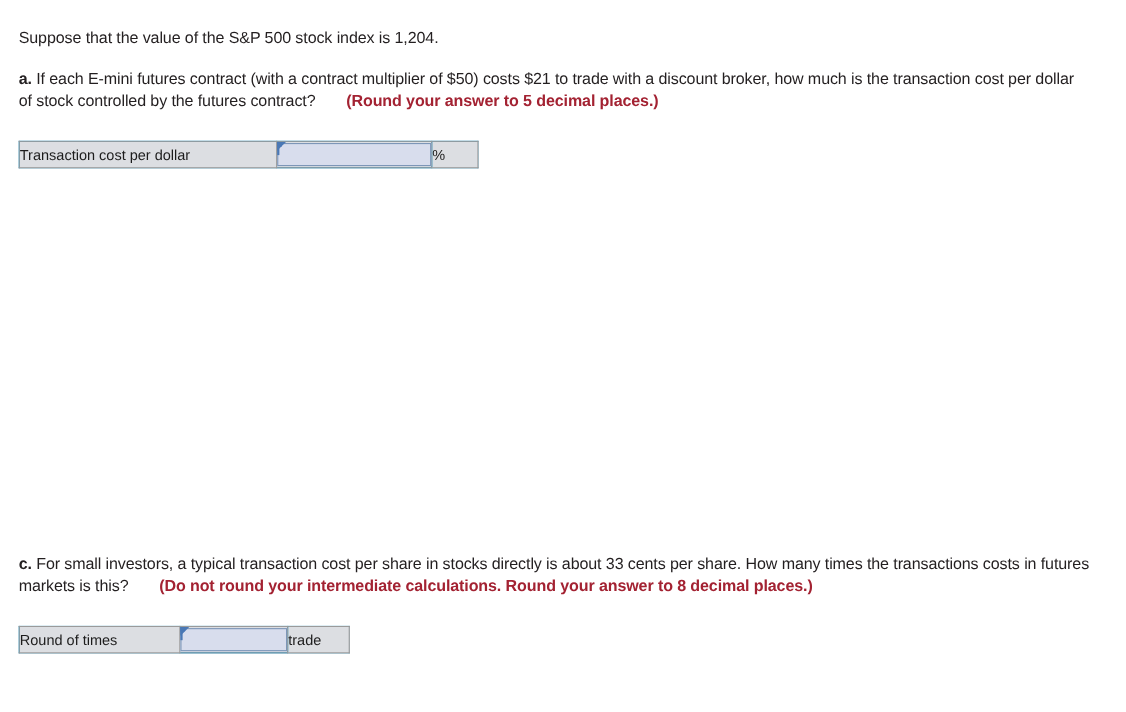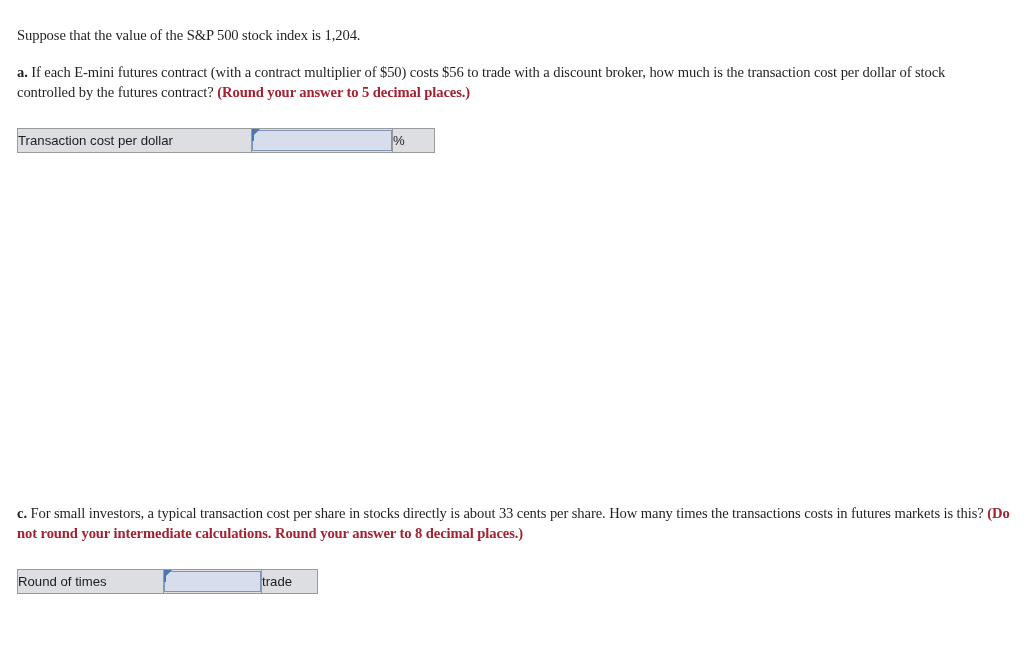--- a/index.html
+++ b/index.html
@@ -23,35 +23,35 @@
     height: 647px;
   }
 
   .prompt {
     position: absolute;
     left: 17px;
     font-size: 14.6px;
     line-height: 19.5px;
     color: #231f20;
     letter-spacing: -0.1px;
-    font-family: Liberation Serif, serif;
   }
 
   .intro { top: 26px; width: 960px; }
   .q-a   { top: 63px; width: 960px; }
   .q-b   { top: 284px; width: 970px; }
   .q-c   { top: 504px; width: 1000px; }
 
   .qlabel {
     font-weight: bold;
   }
 
   .hint {
     color: #a32232;
     font-weight: bold;
+    margin-left: 24px;
   }
 
   
   .ans-table {
     position: absolute;
     border-collapse: collapse;
     border: 1px solid #8a8a8a;
     background: #0ea5e9;
     font-size: 13.2px;
     color: #1c1c1c;
@@ -145,21 +145,21 @@
 </head>
 <body>
 
 <div class="page">
 
   <div class="prompt intro">
     <span>Suppose that the value of the S&amp;P 500 stock index is 1,204.</span>
   </div>
 
   <div class="prompt q-a">
-    <span class="qlabel">a.</span><span> If each E-mini futures contract (with a contract multiplier of $50) costs $56 to trade with a discount broker, how much is the transaction cost per dollar of stock controlled by the futures contract? </span><span class="hint">(Round your answer to 5 decimal places.)</span>
+    <span class="qlabel">a.</span><span> If each E-mini futures contract (with a contract multiplier of $50) costs $21 to trade with a discount broker, how much is the transaction cost per dollar of stock controlled by the futures contract? </span><span class="hint">(Round your answer to 5 decimal places.)</span>
   </div>
 
   <table class="ans-table" id="table-a">
     <tbody>
       <tr>
         <td class="cell-label c-label">Transaction cost per dollar</td>
         <td class="cell-input c-input">
           <span class="field">
             <span class="caret-stem"></span>
             <span class="caret-marker"></span>

